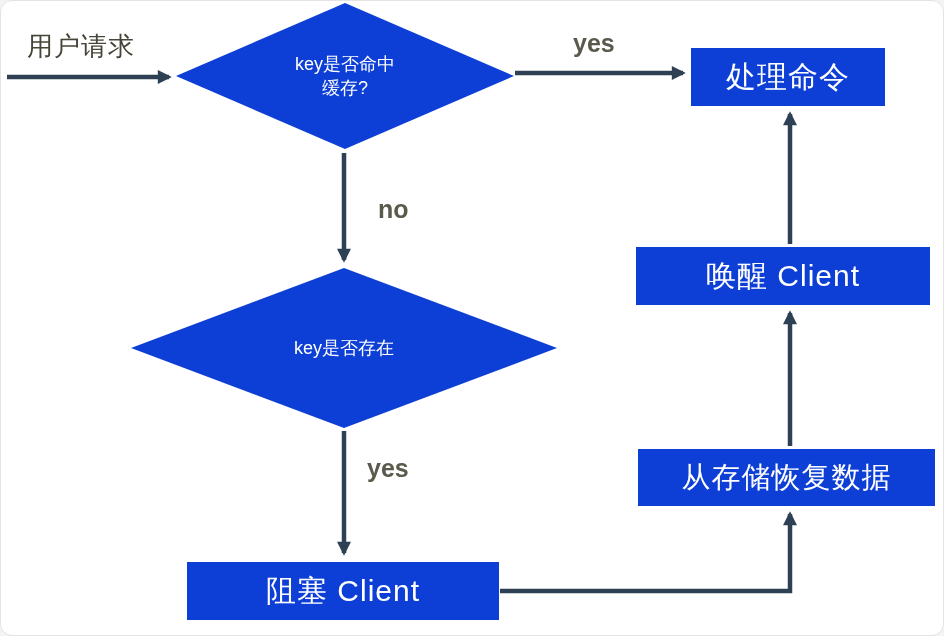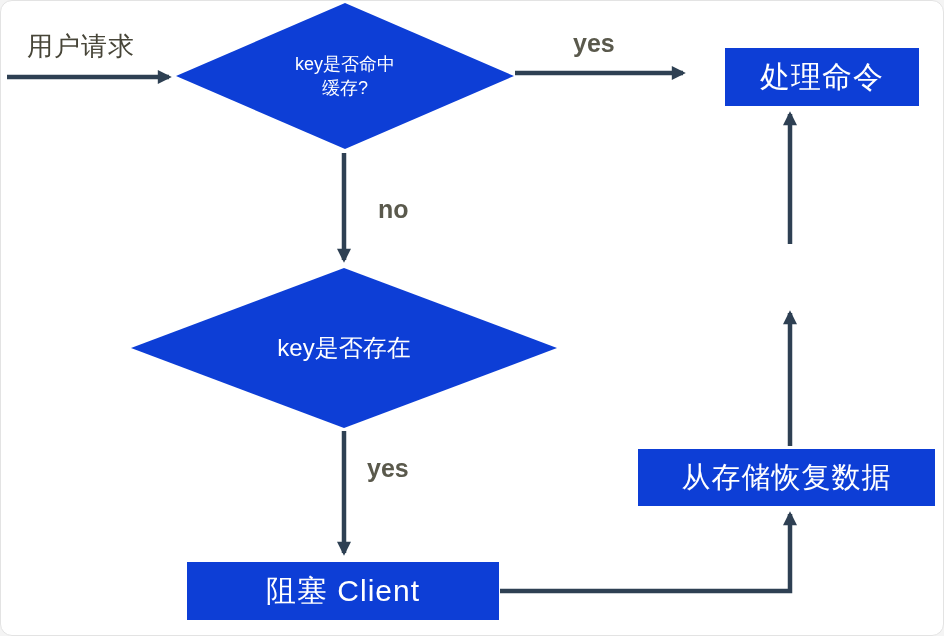--- a/index.html
+++ b/index.html
@@ -52,36 +52,36 @@
     line-height: 1.35;
   }
   .diamond-cache {
     left: 175px; top: 2px;
     width: 338px; height: 146px;
     font-size: 18px;
   }
   .diamond-exists {
     left: 130px; top: 267px;
     width: 426px; height: 160px;
-    font-size: 24px;
+    font-size: 18px;
   }
   .diamond .line { display: block; }
 
   .rect-node {
     position: absolute;
     background: var(--node-fill);
     color: var(--node-text);
     display: flex;
     align-items: center;
     justify-content: center;
     text-align: center;
     font-size: 30px;
     letter-spacing: 1px;
   }
-  .rect-process { left: 724px; top: 47px;  width: 194px; height: 58px; }
+  .rect-process { left: 690px; top: 47px;  width: 194px; height: 58px; }
   .rect-wake    { left: 635px; top: 246px; width: 294px; height: 58px; }
   .rect-restore { left: 637px; top: 448px; width: 297px; height: 57px; font-size: 29px; }
   .rect-block   { left: 186px; top: 561px; width: 312px; height: 58px; }
 
   .edge-label {
     position: absolute;
     color: var(--edge-label);
     font-size: 25px;
     font-weight: bold;
   }
@@ -128,18 +128,19 @@
   <div class="edge-label label-no-cache">no</div>
 
   <div class="diamond diamond-exists">
     <span class="line">key是否存在</span>
   </div>
 
   <div class="edge-label label-yes-exists">yes</div>
 
   <div class="rect-node rect-process">处理命令</div>
 
+  <div class="rect-node rect-wake">唤醒 Client</div>
 
   <div class="rect-node rect-block">阻塞 Client</div>
 
   <div class="rect-node rect-restore">从存储恢复数据</div>
 
 </div>
 
 </body></html>

